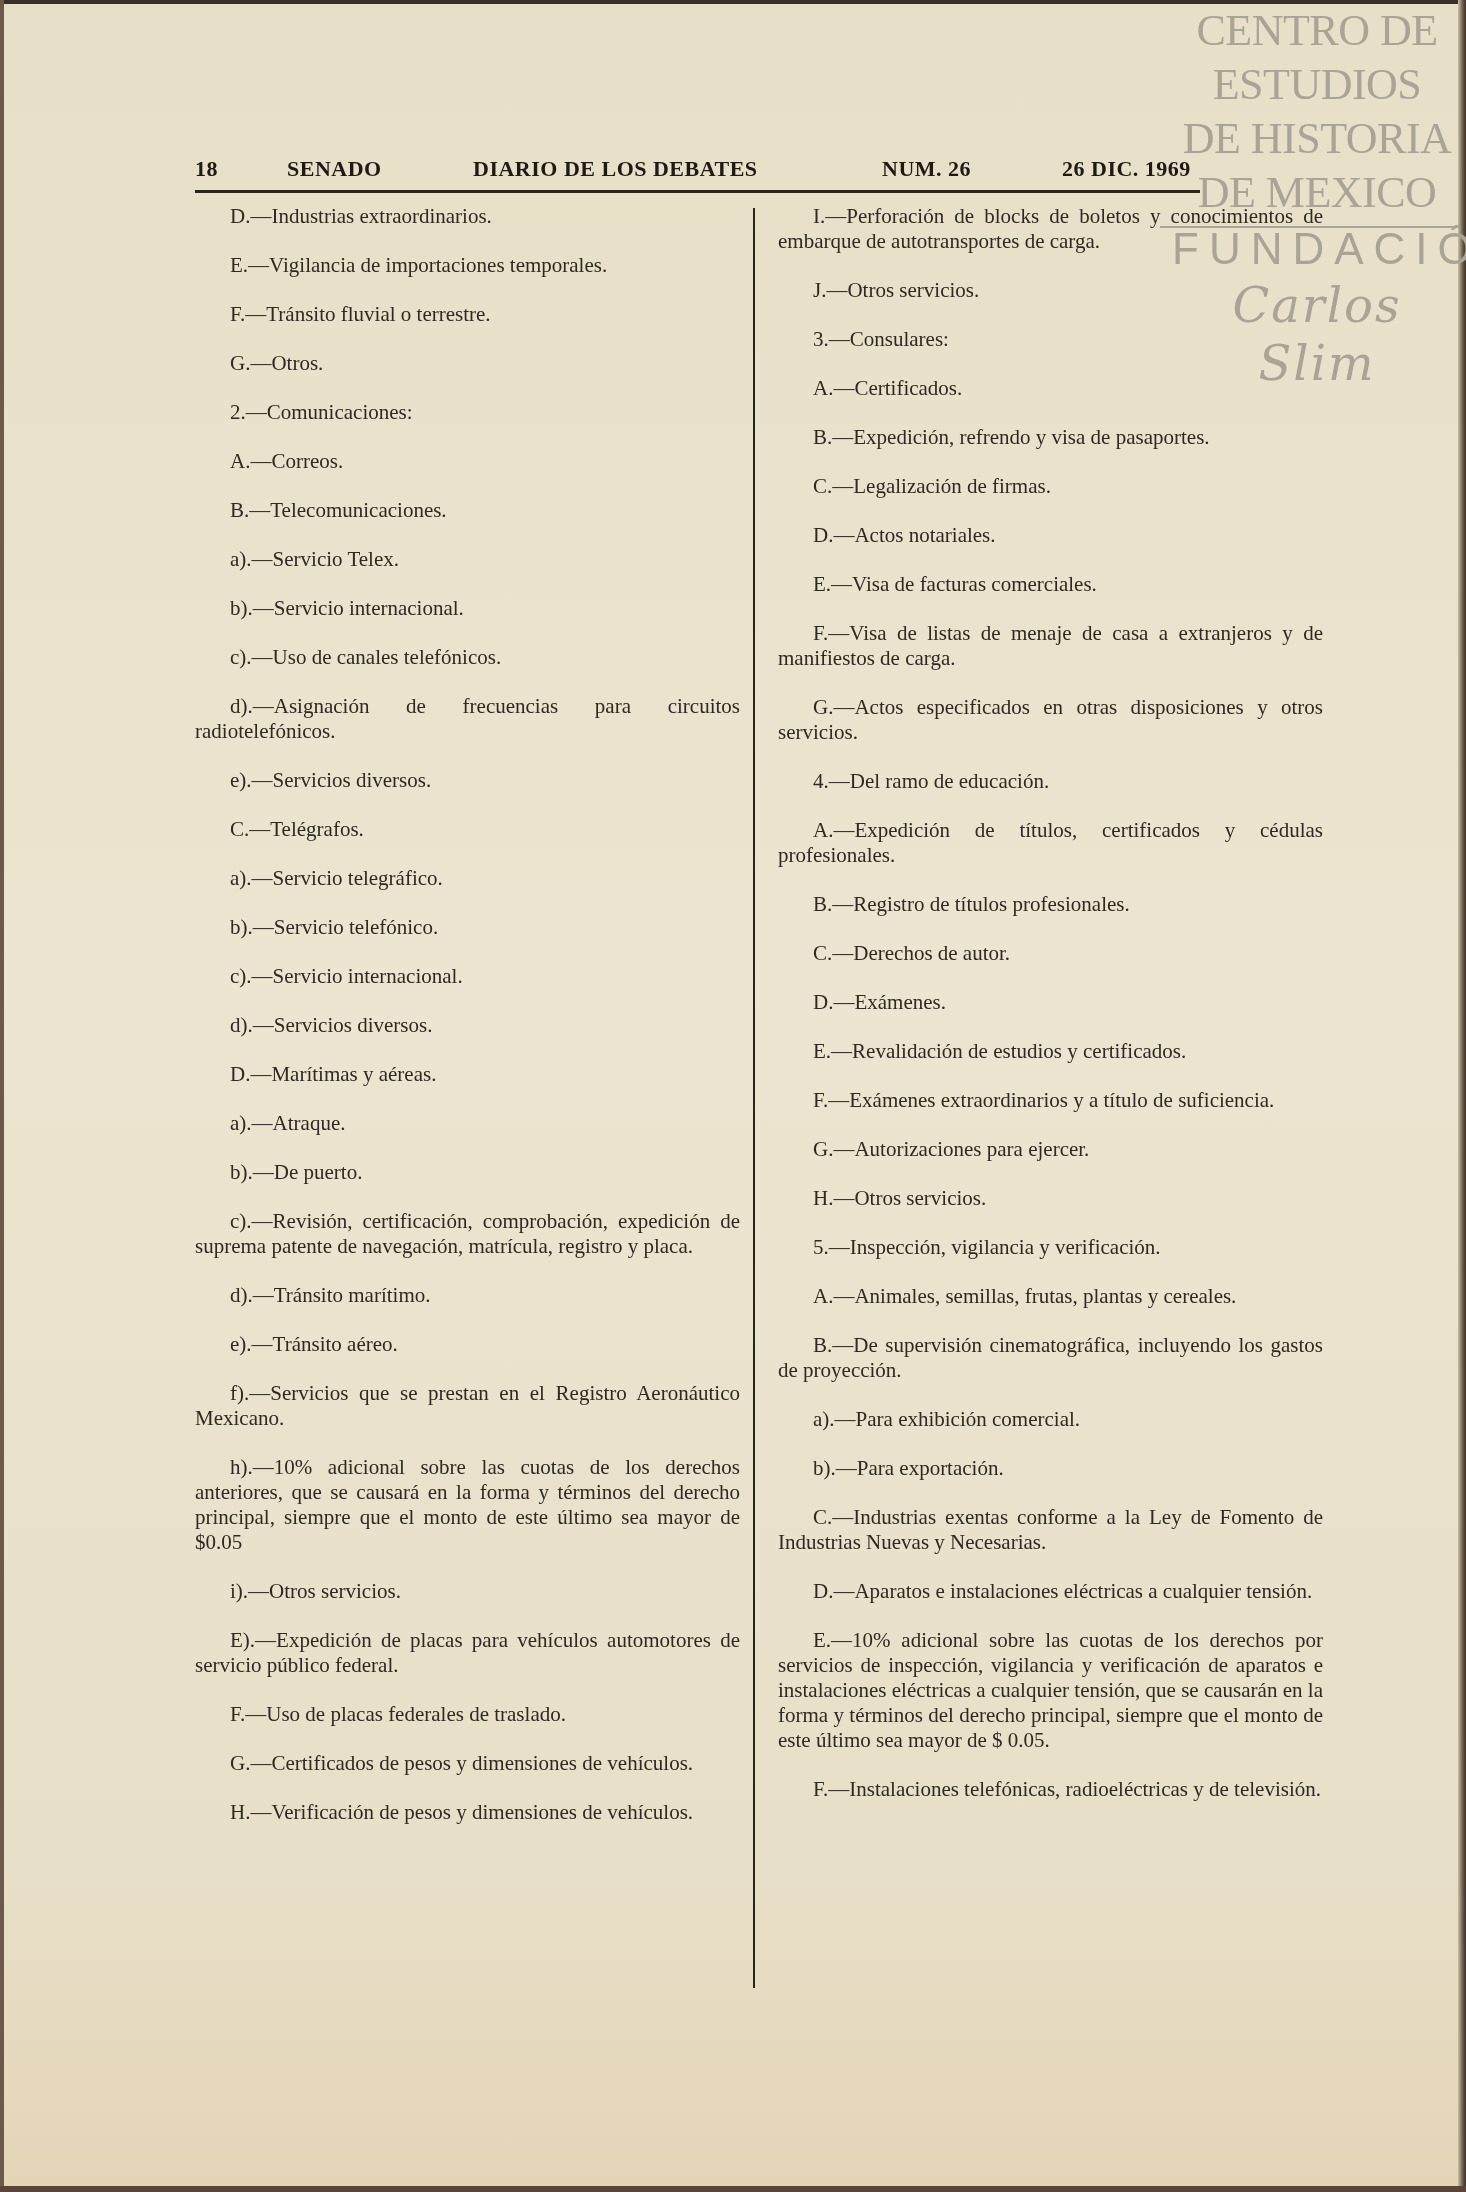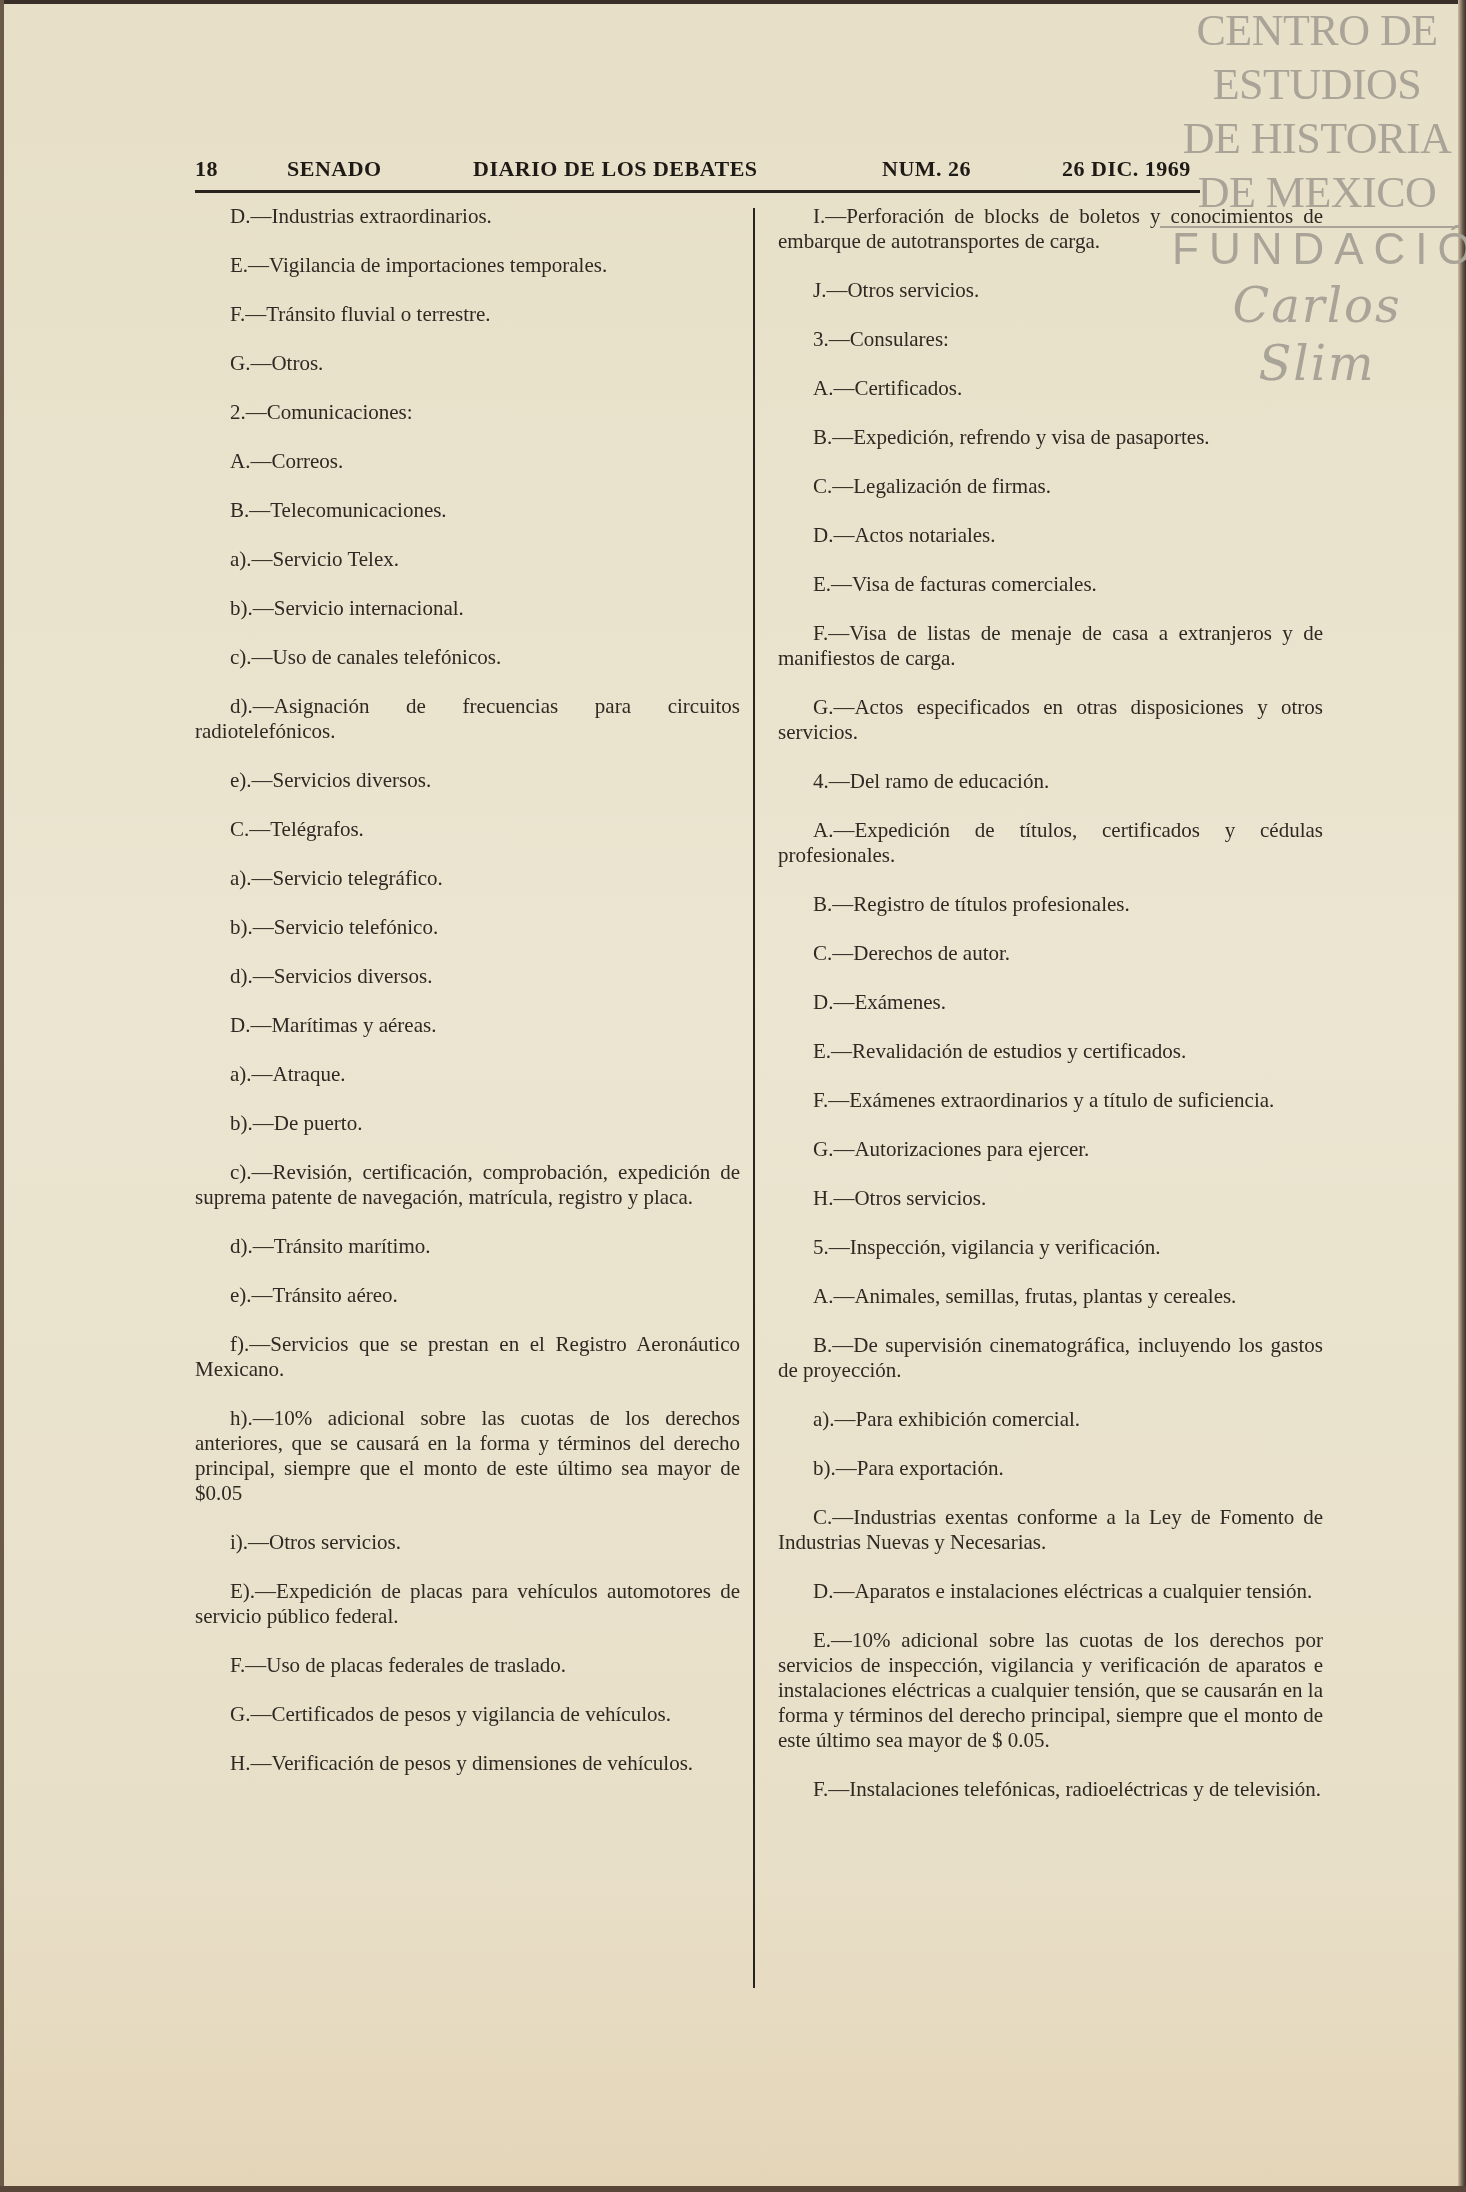--- a/index.html
+++ b/index.html
@@ -81,33 +81,34 @@
     <p>A.—Correos.</p>
     <p>B.—Telecomunicaciones.</p>
     <p>a).—Servicio Telex.</p>
     <p>b).—Servicio internacional.</p>
     <p>c).—Uso de canales telefónicos.</p>
     <p>d).—Asignación de frecuencias para circuitos radiotelefónicos.</p>
     <p>e).—Servicios diversos.</p>
     <p>C.—Telégrafos.</p>
     <p>a).—Servicio telegráfico.</p>
     <p>b).—Servicio telefónico.</p>
+    <p>c).—Servicio internacional.</p>
     <p>d).—Servicios diversos.</p>
     <p>D.—Marítimas y aéreas.</p>
     <p>a).—Atraque.</p>
     <p>b).—De puerto.</p>
     <p>c).—Revisión, certificación, comprobación, expedición de suprema patente de navegación, matrícula, registro y placa.</p>
     <p>d).—Tránsito marítimo.</p>
     <p>e).—Tránsito aéreo.</p>
     <p>f).—Servicios que se prestan en el Registro Aeronáutico Mexicano.</p>
     <p>h).—10% adicional sobre las cuotas de los derechos anteriores, que se causará en la forma y términos del derecho principal, siempre que el monto de este último sea mayor de $0.05</p>
     <p>i).—Otros servicios.</p>
     <p>E).—Expedición de placas para vehículos automotores de servicio público federal.</p>
     <p>F.—Uso de placas federales de traslado.</p>
-    <p>G.—Certificados de pesos y vigilancia de vehículos.</p>
+    <p>G.—Certificados de pesos y dimensiones de vehículos.</p>
     <p>H.—Verificación de pesos y dimensiones de vehículos.</p>
   </div>
 
   <div class="divider"></div>
 
   <div class="col col-right">
     <p>I.—Perforación de blocks de boletos y conocimientos de embarque de autotransportes de carga.</p>
     <p>J.—Otros servicios.</p>
     <p>3.—Consulares:</p>
     <p>A.—Certificados.</p>

